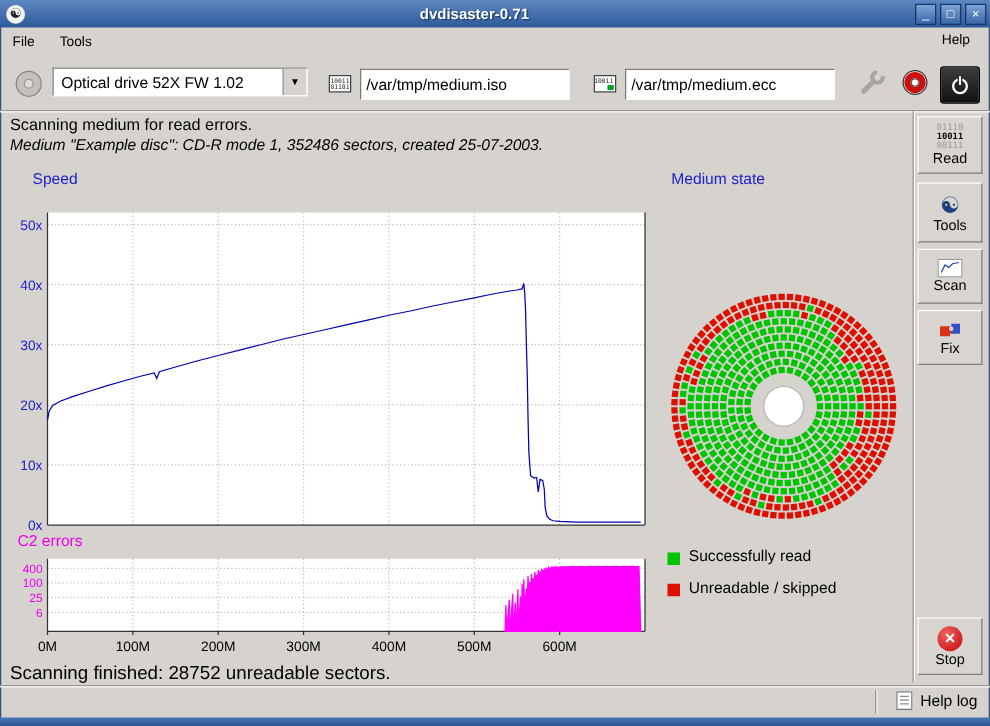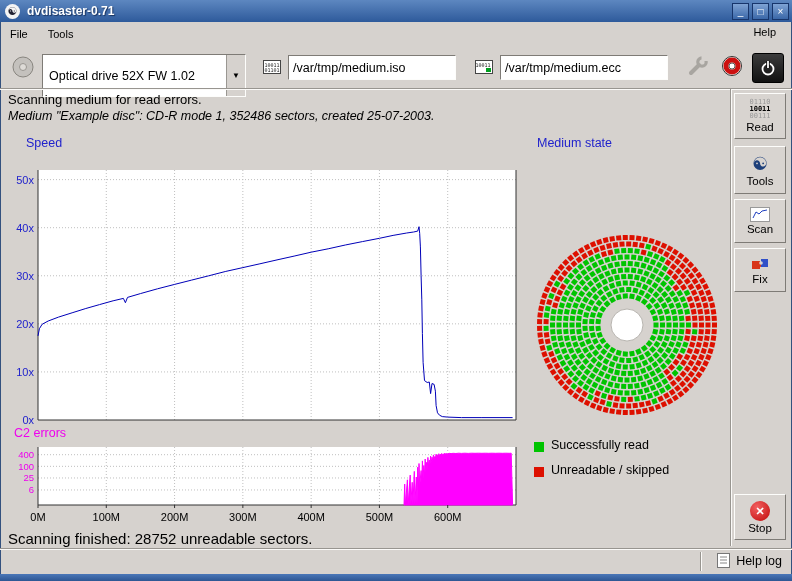--- a/index.html
+++ b/index.html
@@ -5,32 +5,32 @@
   html,body{margin:0;padding:0;background:#888;}
   .window{position:relative;width:792px;height:581px;background:#d6d2ce;overflow:hidden;
           font-family:"Liberation Sans",sans-serif;font-size:12px;color:#000;
           box-shadow:0 0 0 1px #33517e inset;}
   
   #titlebar{position:absolute;left:0;top:0;width:792px;height:22px;
             background:linear-gradient(to bottom,#5d87c0,#2e5a9b);display:flex;align-items:center;}
   .tb-appicon{width:15px;height:15px;margin-left:5px;border-radius:50%;background:#f4f4f4;
               color:#223;font-size:11px;line-height:15px;text-align:center;}
   .tb-title{color:#fff;font-weight:bold;font-size:12px;margin-left:7px;flex:1;
-            text-shadow:1px 1px 1px #1a3460;}
+            text-shadow:1px 1px 1px #1a3460;text-align:center;}
   .tb-btn{width:17px;height:17px;margin-right:3px;background:linear-gradient(to bottom,#7fa3d4,#3a67a8);
           border:1px solid #17356b;color:#fff;font-size:10px;line-height:15px;text-align:center;
           box-sizing:border-box;cursor:default;}
   
   #menubar{position:absolute;left:0;top:22px;width:792px;height:24px;display:flex;align-items:center;}
   .menu-item{padding:4px 10px;font-size:11px;}
   #menu-help{position:absolute;right:6px;top:0;}
   
   #toolbar{position:absolute;left:0;top:46px;width:792px;height:42px;}
   .tb-abs{position:absolute;}
-  .combo{left:42px;top:8px;width:204px;height:43px;background:#fff;box-sizing:border-box;
+  .combo{left:42px;top:8px;width:204px;height:23px;background:#fff;box-sizing:border-box;
          border-top:1px solid #7e7b76;border-left:1px solid #7e7b76;
          border-bottom:1px solid #fdfdfb;border-right:1px solid #fdfdfb;
          display:flex;align-items:center;}
   .combo-text{flex:1;padding-left:6px;font-size:12.5px;white-space:nowrap;overflow:hidden;}
   .combo-arrow{width:18px;height:100%;background:#d6d2ce;border-left:1px solid #9a9792;
                display:flex;align-items:center;justify-content:center;font-size:8px;color:#000;}
   .entry{position:absolute;top:9px;height:25px;box-sizing:border-box;background:#fff;
          border-top:1px solid #7e7b76;border-left:1px solid #7e7b76;
          border-bottom:1px solid #fdfdfb;border-right:1px solid #fdfdfb;
          font-family:"Liberation Sans",sans-serif;font-size:12.5px;padding:0 4px;color:#000;}

